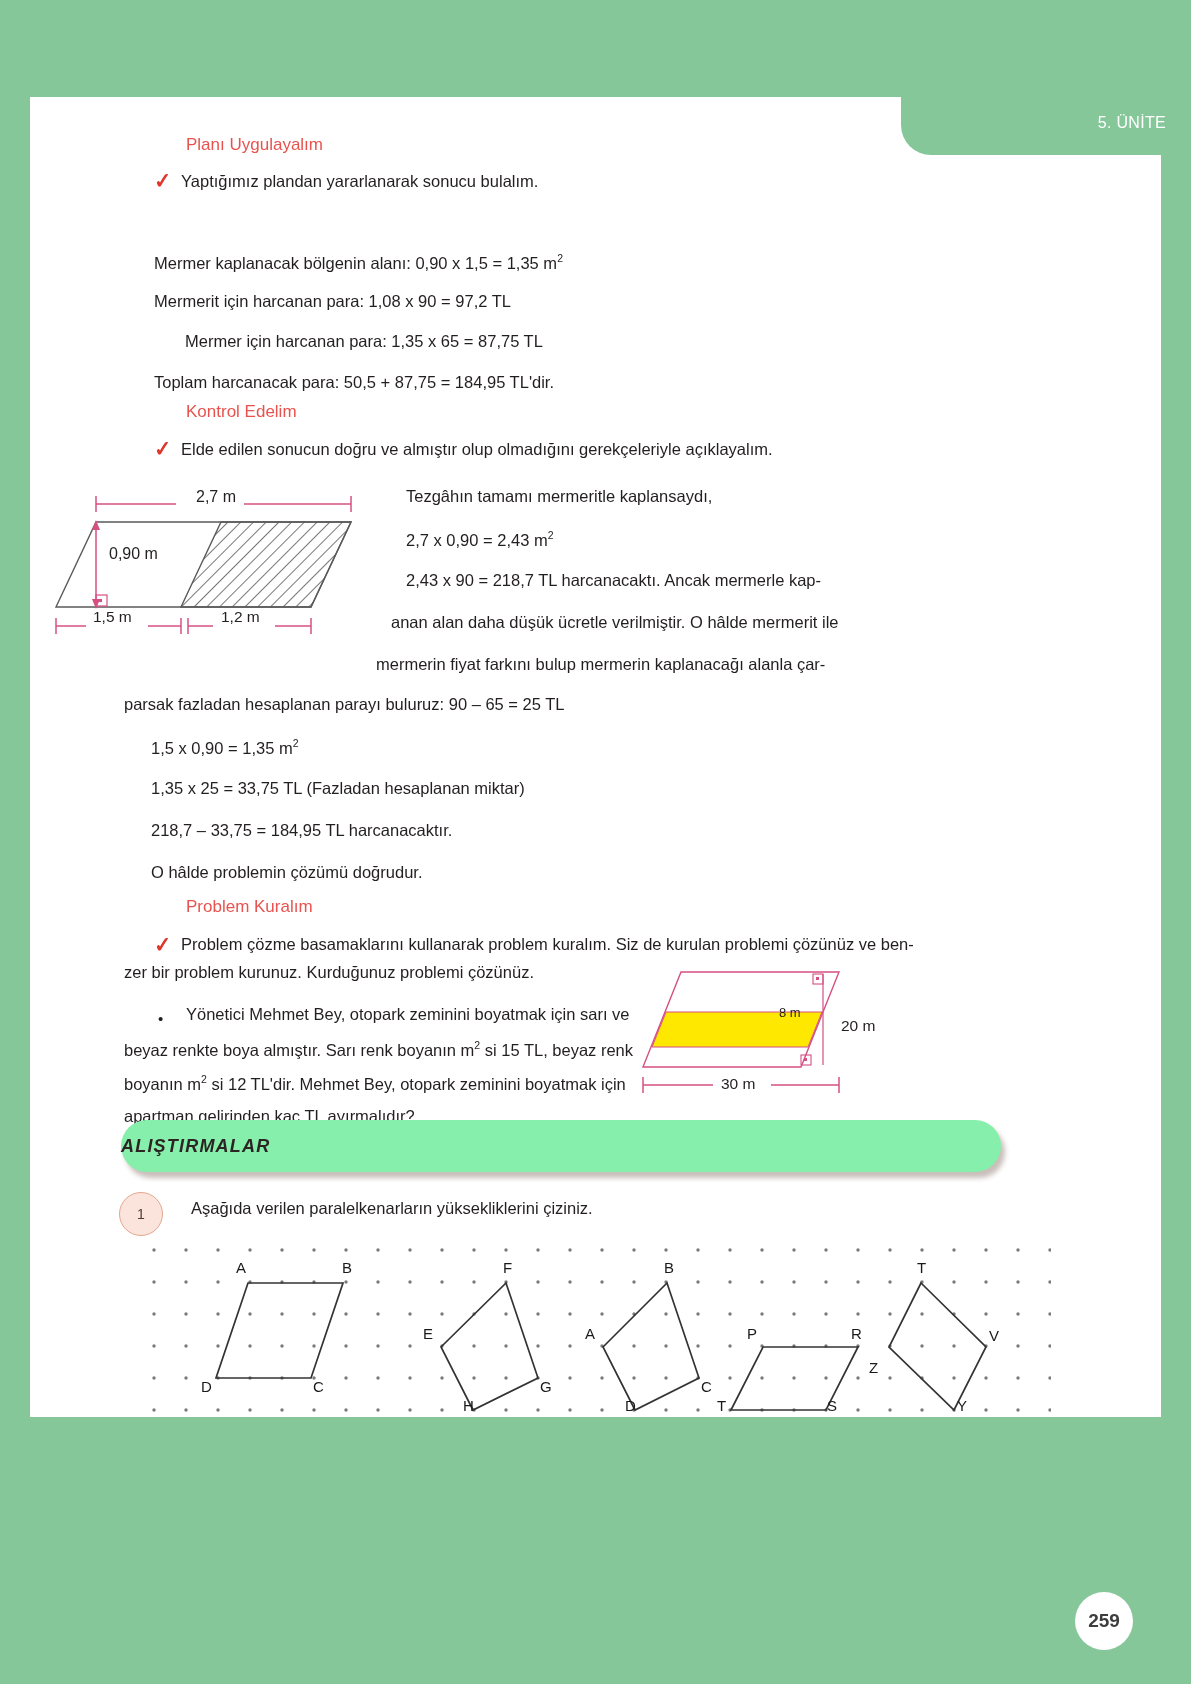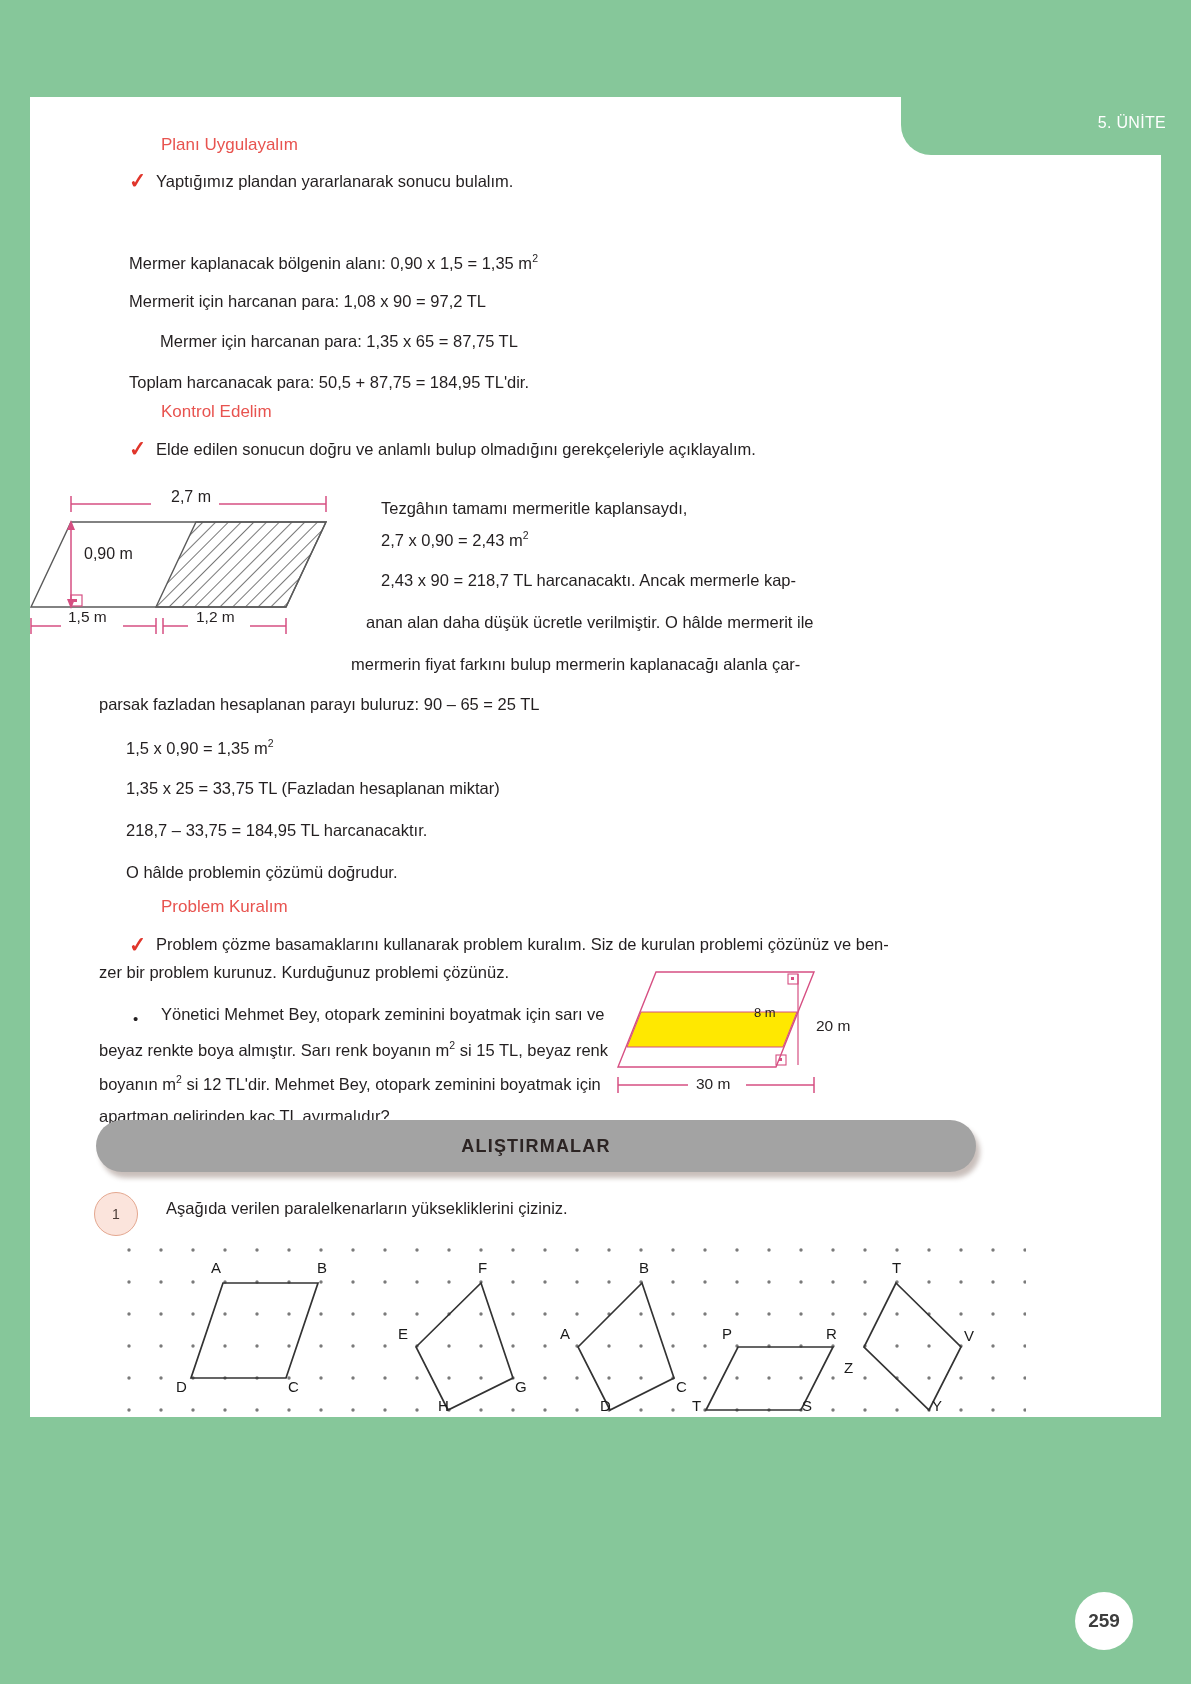--- a/index.html
+++ b/index.html
@@ -33,21 +33,21 @@
   .page-num{
     position:absolute;right:58px;bottom:34px;
     width:58px;height:58px;border-radius:50%;
     background:#ffffff;
     display:flex;align-items:center;justify-content:center;
     color:#3e3e3e;font-size:19px;font-weight:bold;
   }
 
   
   .content{
-    position:absolute;left:16px;top:97px;width:1131px;height:1004px;
+    position:absolute;left:41px;top:97px;width:1131px;height:1004px;
     font-size:16.5px;color:#231f20;
   }
   .sect-title{
     position:absolute;color:#e8534f;font-size:17px;font-weight:normal;
   }
   .check{
     position:absolute;
     color:#e0352b;font-size:21px;font-weight:bold;
     transform:rotate(-4deg);
   }
@@ -58,23 +58,23 @@
   .diagram1{position:absolute;left:10px;top:385px;width:340px;height:160px;}
   .rtext{position:absolute;line-height:1.2;white-space:nowrap;}
 
   
   .diagram2{position:absolute;left:600px;top:860px;width:245px;height:140px;}
 
   
   .banner-wrap{position:absolute;left:80px;top:1023px;width:880px;height:62px;}
   .banner{
     position:absolute;left:0;top:0;width:880px;height:52px;
-    background:#a3a3a3;border-radius:26px;
+    background:#86efac;border-radius:26px;
     box-shadow:4px 6px 5px rgba(90,60,50,.33);
-    display:flex;align-items:center;justify-content:center;
+    display:flex;align-items:center;font-style:italic;
   }
   .banner span{
     font-size:18px;font-weight:bold;color:#2c2423;letter-spacing:1.2px;
   }
   .q-badge{
     position:absolute;left:78px;top:1095px;
     width:42px;height:42px;border-radius:50%;
     background:#fbe4dc;border:1.3px solid #e4a78f;
     display:flex;align-items:center;justify-content:center;
     font-size:14px;color:#4b3b36;
@@ -107,21 +107,21 @@
   <div class="line" style="left:113px;top:155px;">
     <span>Mermer kaplanacak bölgenin alanı: 0,90 x 1,5 = 1,35 m</span><sup>2</sup>
   </div>
   <div class="line" style="left:113px;top:195px;">Mermerit için harcanan para: 1,08 x 90 = 97,2 TL</div>
   <div class="line" style="left:113px;top:235px;margin-left:31px;">Mermer için harcanan para: 1,35 x 65 = 87,75 TL</div>
   <div class="line" style="left:113px;top:276px;">Toplam harcanacak para: 50,5 + 87,75 = 184,95 TL'dir.</div>
 
   <div class="sect-title" style="left:145px;top:305px;">Kontrol Edelim</div>
 
   <div class="check" style="left:113px;top:340px;">✓</div>
-  <div class="line" style="left:140px;top:343px;">Elde edilen sonucun doğru ve anlamlı bulup olmadığını gerekçeleriyle açıklayalım.</div>
+  <div class="line" style="left:140px;top:343px;">Elde edilen sonucun doğru ve almıştır olup olmadığını gerekçeleriyle açıklayalım.</div>
 
   <div class="diagram1">
     <svg width="340" height="160" viewBox="0 0 340 160">
       <defs>
         <pattern id="hatch" width="9" height="9" patternTransform="rotate(45)" patternUnits="userSpaceOnUse">
           <line x1="0" y1="0" x2="0" y2="9" stroke="#555" stroke-width="1.6"></line>
         </pattern>
       </defs>
 
       <line x1="45" y1="22" x2="300" y2="22" stroke="#d64f82" stroke-width="1.3"></line>
@@ -148,21 +148,21 @@
       <line x1="260" y1="136" x2="260" y2="152" stroke="#d64f82" stroke-width="1.5"></line>
       <rect x="35" y="134" width="62" height="20" fill="#fff"></rect>
       <rect x="162" y="134" width="62" height="20" fill="#fff"></rect>
     </svg>
     <div class="rtext" style="left:145px;top:5px;font-size:16px;">2,7 m</div>
     <div class="rtext" style="left:58px;top:62px;font-size:16px;">0,90 m</div>
     <div class="rtext" style="left:42px;top:126px;font-size:15.5px;">1,5 m</div>
     <div class="rtext" style="left:170px;top:126px;font-size:15.5px;">1,2 m</div>
   </div>
 
-  <div class="line" style="left:365px;top:390px;margin-top:12px;">Tezgâhın tamamı mermeritle kaplansaydı,</div>
+  <div class="line" style="left:365px;top:390px;">Tezgâhın tamamı mermeritle kaplansaydı,</div>
   <div class="line" style="left:365px;top:432px;">
     <span>2,7 x 0,90 = 2,43 m</span><sup>2</sup>
   </div>
   <div class="line" style="left:365px;top:474px;">2,43 x 90 = 218,7 TL harcanacaktı. Ancak mermerle kap-</div>
   <div class="line" style="left:350px;top:516px;">anan alan daha düşük ücretle verilmiştir. O hâlde mermerit ile</div>
   <div class="line" style="left:335px;top:558px;">mermerin fiyat farkını bulup mermerin kaplanacağı alanla çar-</div>
 
   <div class="line" style="left:83px;top:598px;">parsak fazladan hesaplanan parayı buluruz: 90 – 65 = 25 TL</div>
   <div class="line" style="left:110px;top:640px;">
     <span>1,5 x 0,90 = 1,35 m</span><sup>2</sup>

